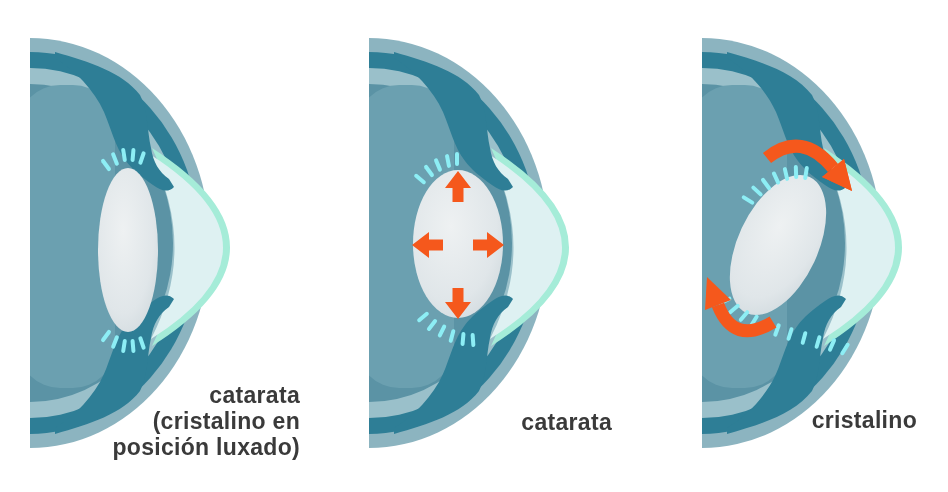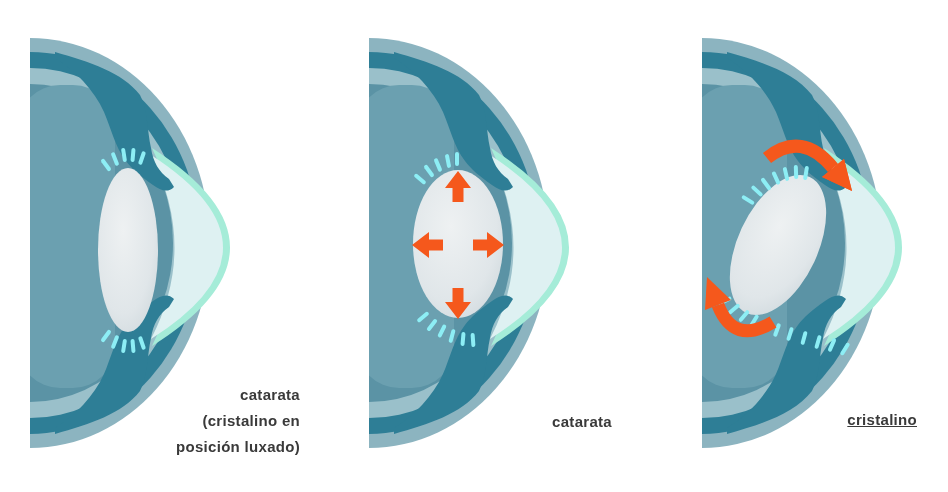--- a/index.html
+++ b/index.html
@@ -10,25 +10,25 @@
     --arrow:#f5581c; --caption-text:#3a3a3a;
   }
   html,body{margin:0;padding:0;background:#fff;}
   .figure{position:relative;width:948px;height:492px;background:var(--background);
     overflow:hidden;font-family:"Liberation Sans",sans-serif;}
   .panel{position:absolute;top:0;height:492px;margin:0;padding:0;}
   .panel svg{display:block;width:100%;height:100%;}
   #panel-normal{left:0;width:316px;}
   #panel-intumescente{left:320px;width:310px;}
   #panel-luxado{left:630px;width:318px;}
-  .caption{position:absolute;text-align:right;font-size:15px;line-height:26px;
+  .caption{position:absolute;text-align:right;font-size:23px;line-height:26px;
     font-weight:600;color:var(--caption-text);letter-spacing:.3px;white-space:nowrap;}
   #panel-normal .caption{top:382px;right:16px;}
   #panel-intumescente .caption{top:409px;right:18px;}
-  #panel-luxado .caption{top:407px;right:31px;text-decoration:underline;}
+  #panel-luxado .caption{top:407px;right:31px;}
   .cap-line{display:block;}
   .defs-holder{position:absolute;width:0;height:0;overflow:hidden;}
 </style>
 </head>
 <body>
 
 <svg class="defs-holder" aria-hidden="true">
   <defs>
     <radialGradient id="lensGrad" cx="0.42" cy="0.38" r="0.85">
       <stop offset="0" style="stop-color:var(--lens-center)"></stop>

